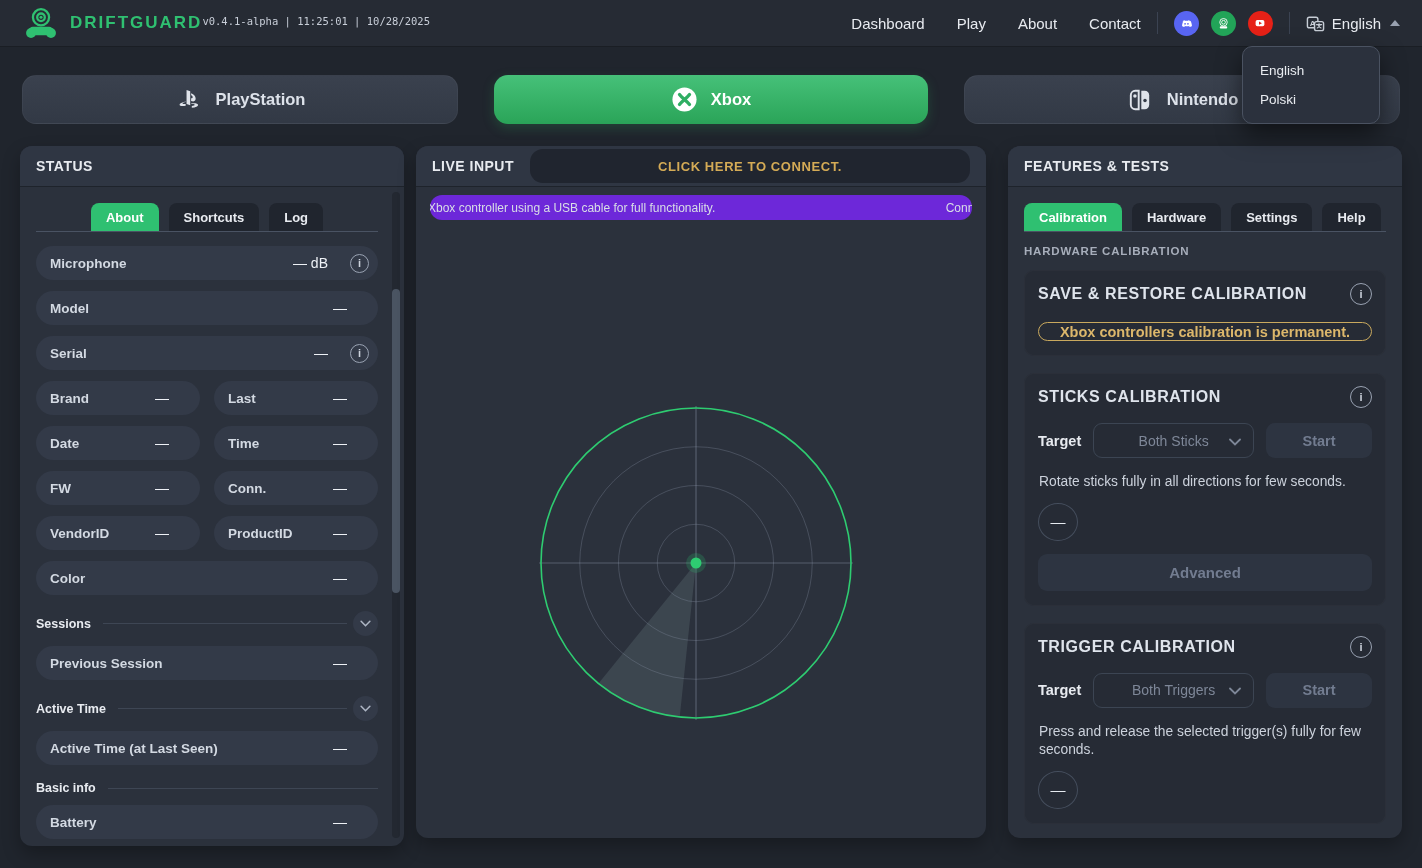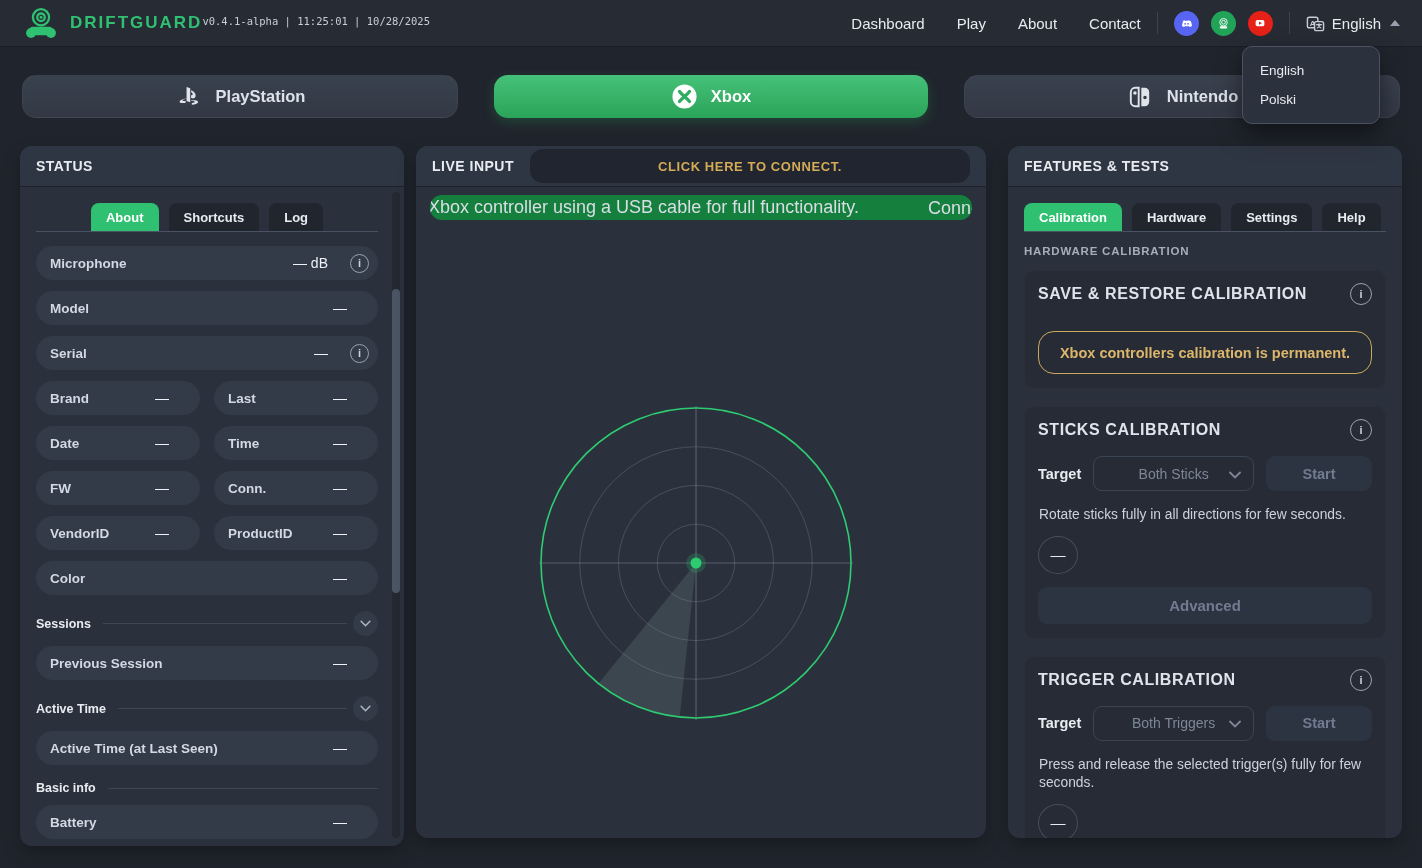--- a/index.html
+++ b/index.html
@@ -29,21 +29,21 @@
   .soc.greenlogo{background:var(--social-green);}
   .soc.youtube{background:var(--youtube);}
   .lang{display:flex;align-items:center;gap:7px;cursor:pointer;}
   .lang-label{color:var(--text);font-size:15px;}
   .caret-up{width:0;height:0;border-left:5px solid transparent;border-right:5px solid transparent;border-bottom:6px solid #98a1b0;margin-left:2px;}
   .lang-dropdown{position:absolute;top:46px;right:42px;width:138px;background:#2b313d;border:1px solid #4a5261;
     border-radius:10px;padding:9px 0;box-shadow:0 10px 24px rgba(0,0,0,.5);z-index:60;}
   .lang-item{padding:7px 17px;font-size:13.5px;color:var(--text);cursor:pointer;}
 
   
-  .platforms{position:absolute;top:75px;left:22px;right:22px;height:43px;display:flex;gap:36px;z-index:10;}
+  .platforms{position:absolute;top:75px;left:22px;right:22px;height:49px;display:flex;gap:36px;z-index:10;}
   .platform{flex:1;border-radius:14px;display:flex;align-items:center;justify-content:center;gap:13px;
     font-size:16.5px;font-weight:700;color:#dde2ea;background:linear-gradient(#3a414e,#323945);
     border:1px solid rgba(255,255,255,.04);cursor:pointer;}
   .platform.active{background:linear-gradient(#46c179,#2aa458);color:#fff;border:none;box-shadow:0 4px 12px rgba(42,164,88,.25);}
 
   
   .panel{position:absolute;background:var(--panel-bg);border-radius:12px;box-shadow:0 8px 18px rgba(0,0,0,.28);
     overflow:hidden;display:flex;flex-direction:column;}
   .panel-head{height:41px;flex:none;display:flex;align-items:center;padding:0 16px;background:var(--panel-head-bg);
     border-bottom:1px solid rgba(0,0,0,.35);}
@@ -79,36 +79,36 @@
   .chev-circle{width:25px;height:25px;border-radius:50%;background:#333a48;display:flex;align-items:center;
     justify-content:center;margin-left:6px;flex:none;cursor:pointer;}
   .scrollbar{position:absolute;top:46px;right:4px;bottom:8px;width:8px;background:#232831;border-radius:4px;}
   .scroll-thumb{position:absolute;left:0;right:0;top:15%;height:47%;background:#4a5462;border-radius:4px;cursor:pointer;}
 
   
   .connect-pill{flex:1;margin-left:16px;height:34px;border-radius:13px;background:#20252f;
     display:flex;align-items:center;justify-content:center;color:var(--gold);font-size:13px;font-weight:800;
     letter-spacing:.6px;cursor:pointer;}
   .live-body{padding:8px 14px;}
-  .ticker{height:25px;border-radius:12px;background:#15803d;display:flex;align-items:center;
-    overflow:hidden;position:relative;font-size:18px;color:#d9dee6;padding:0 10px;}
+  .ticker{height:25px;border-radius:12px;background:#6d28d9;display:flex;align-items:center;
+    overflow:hidden;position:relative;font-size:12px;color:#d9dee6;padding:0 10px;}
   .ticker-left{white-space:nowrap;margin-left:-12px;}
   .ticker-right{position:absolute;right:-9px;top:50%;transform:translateY(-50%);white-space:nowrap;}
   .radar{position:absolute;left:110px;top:206px;width:340px;height:340px;}
 
   
   .features-body{padding:14px 16px 0;}
   .features-body .mini-tabs{margin:2px 0 13px;}
   .sec-label{font-size:11.5px;font-weight:800;letter-spacing:.8px;color:#a7aebb;margin:4px 0 13px;}
   .card{background:var(--card-bg);border-radius:10px;padding:13px 14px 15px;margin-bottom:17px;
     box-shadow:inset 0 0 0 1px rgba(255,255,255,.025);}
   .card-head{display:flex;align-items:center;justify-content:space-between;}
   .card-title{font-size:16px;font-weight:800;letter-spacing:.6px;color:#dfe4ec;}
   .card .info-circle{width:22px;height:22px;}
-  .gold-pill{margin-top:26px;height:43px;border-radius:16px;border:1px solid #c9a95e;color:#dcb76b;
+  .gold-pill{margin-top:17px;height:19px;border-radius:16px;border:1px solid #c9a95e;color:#dcb76b;
     display:flex;align-items:center;justify-content:center;font-size:14.5px;font-weight:600;}
   .target-row{display:flex;align-items:center;gap:12px;margin-top:15px;}
   .target-lbl{font-size:14.5px;font-weight:700;color:var(--text);}
   .select{flex:1;height:35px;border-radius:9px;border:1px solid #3c4553;position:relative;
     display:flex;align-items:center;justify-content:center;color:#7e8798;font-size:14px;cursor:pointer;}
   .select .chev{position:absolute;right:12px;top:50%;transform:translateY(-50%);}
   .btn{background:#2d3441;color:#727c90;font-weight:700;display:flex;align-items:center;justify-content:center;
     border-radius:9px;cursor:pointer;}
   .start-btn{width:106px;height:35px;font-size:14.5px;}
   .advanced-btn{margin-top:13px;height:37px;font-size:15px;width:100%;}

